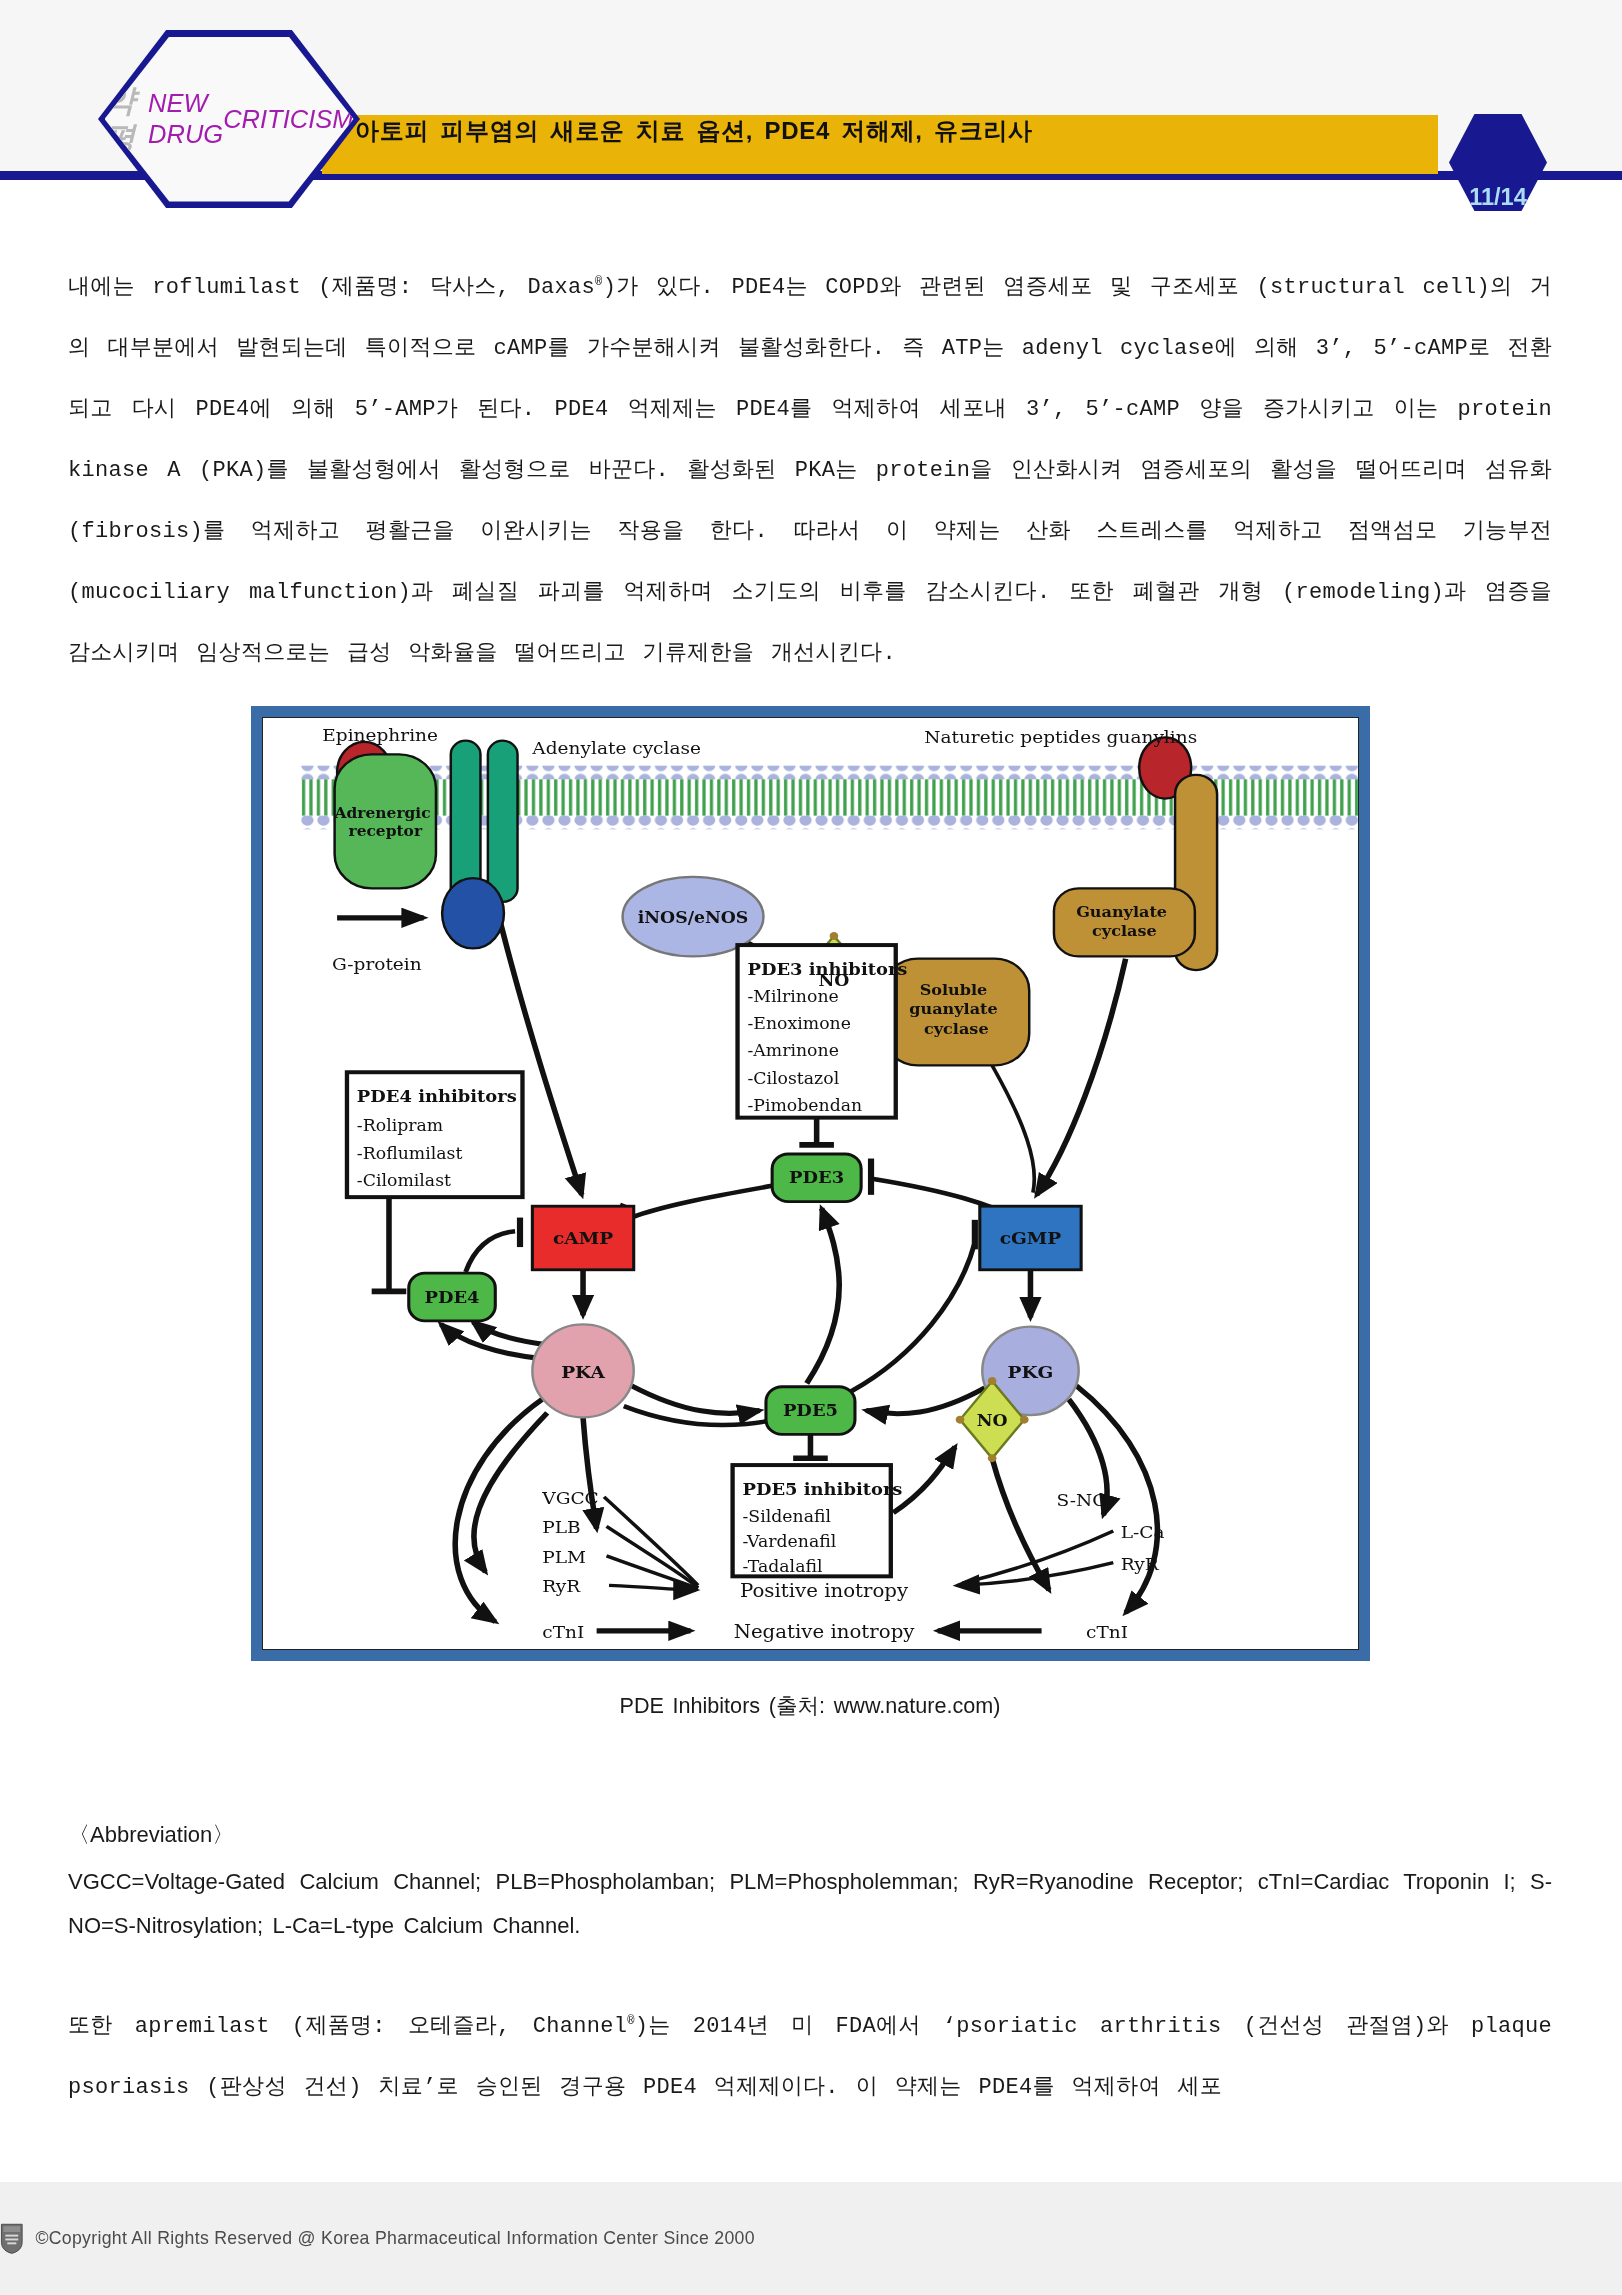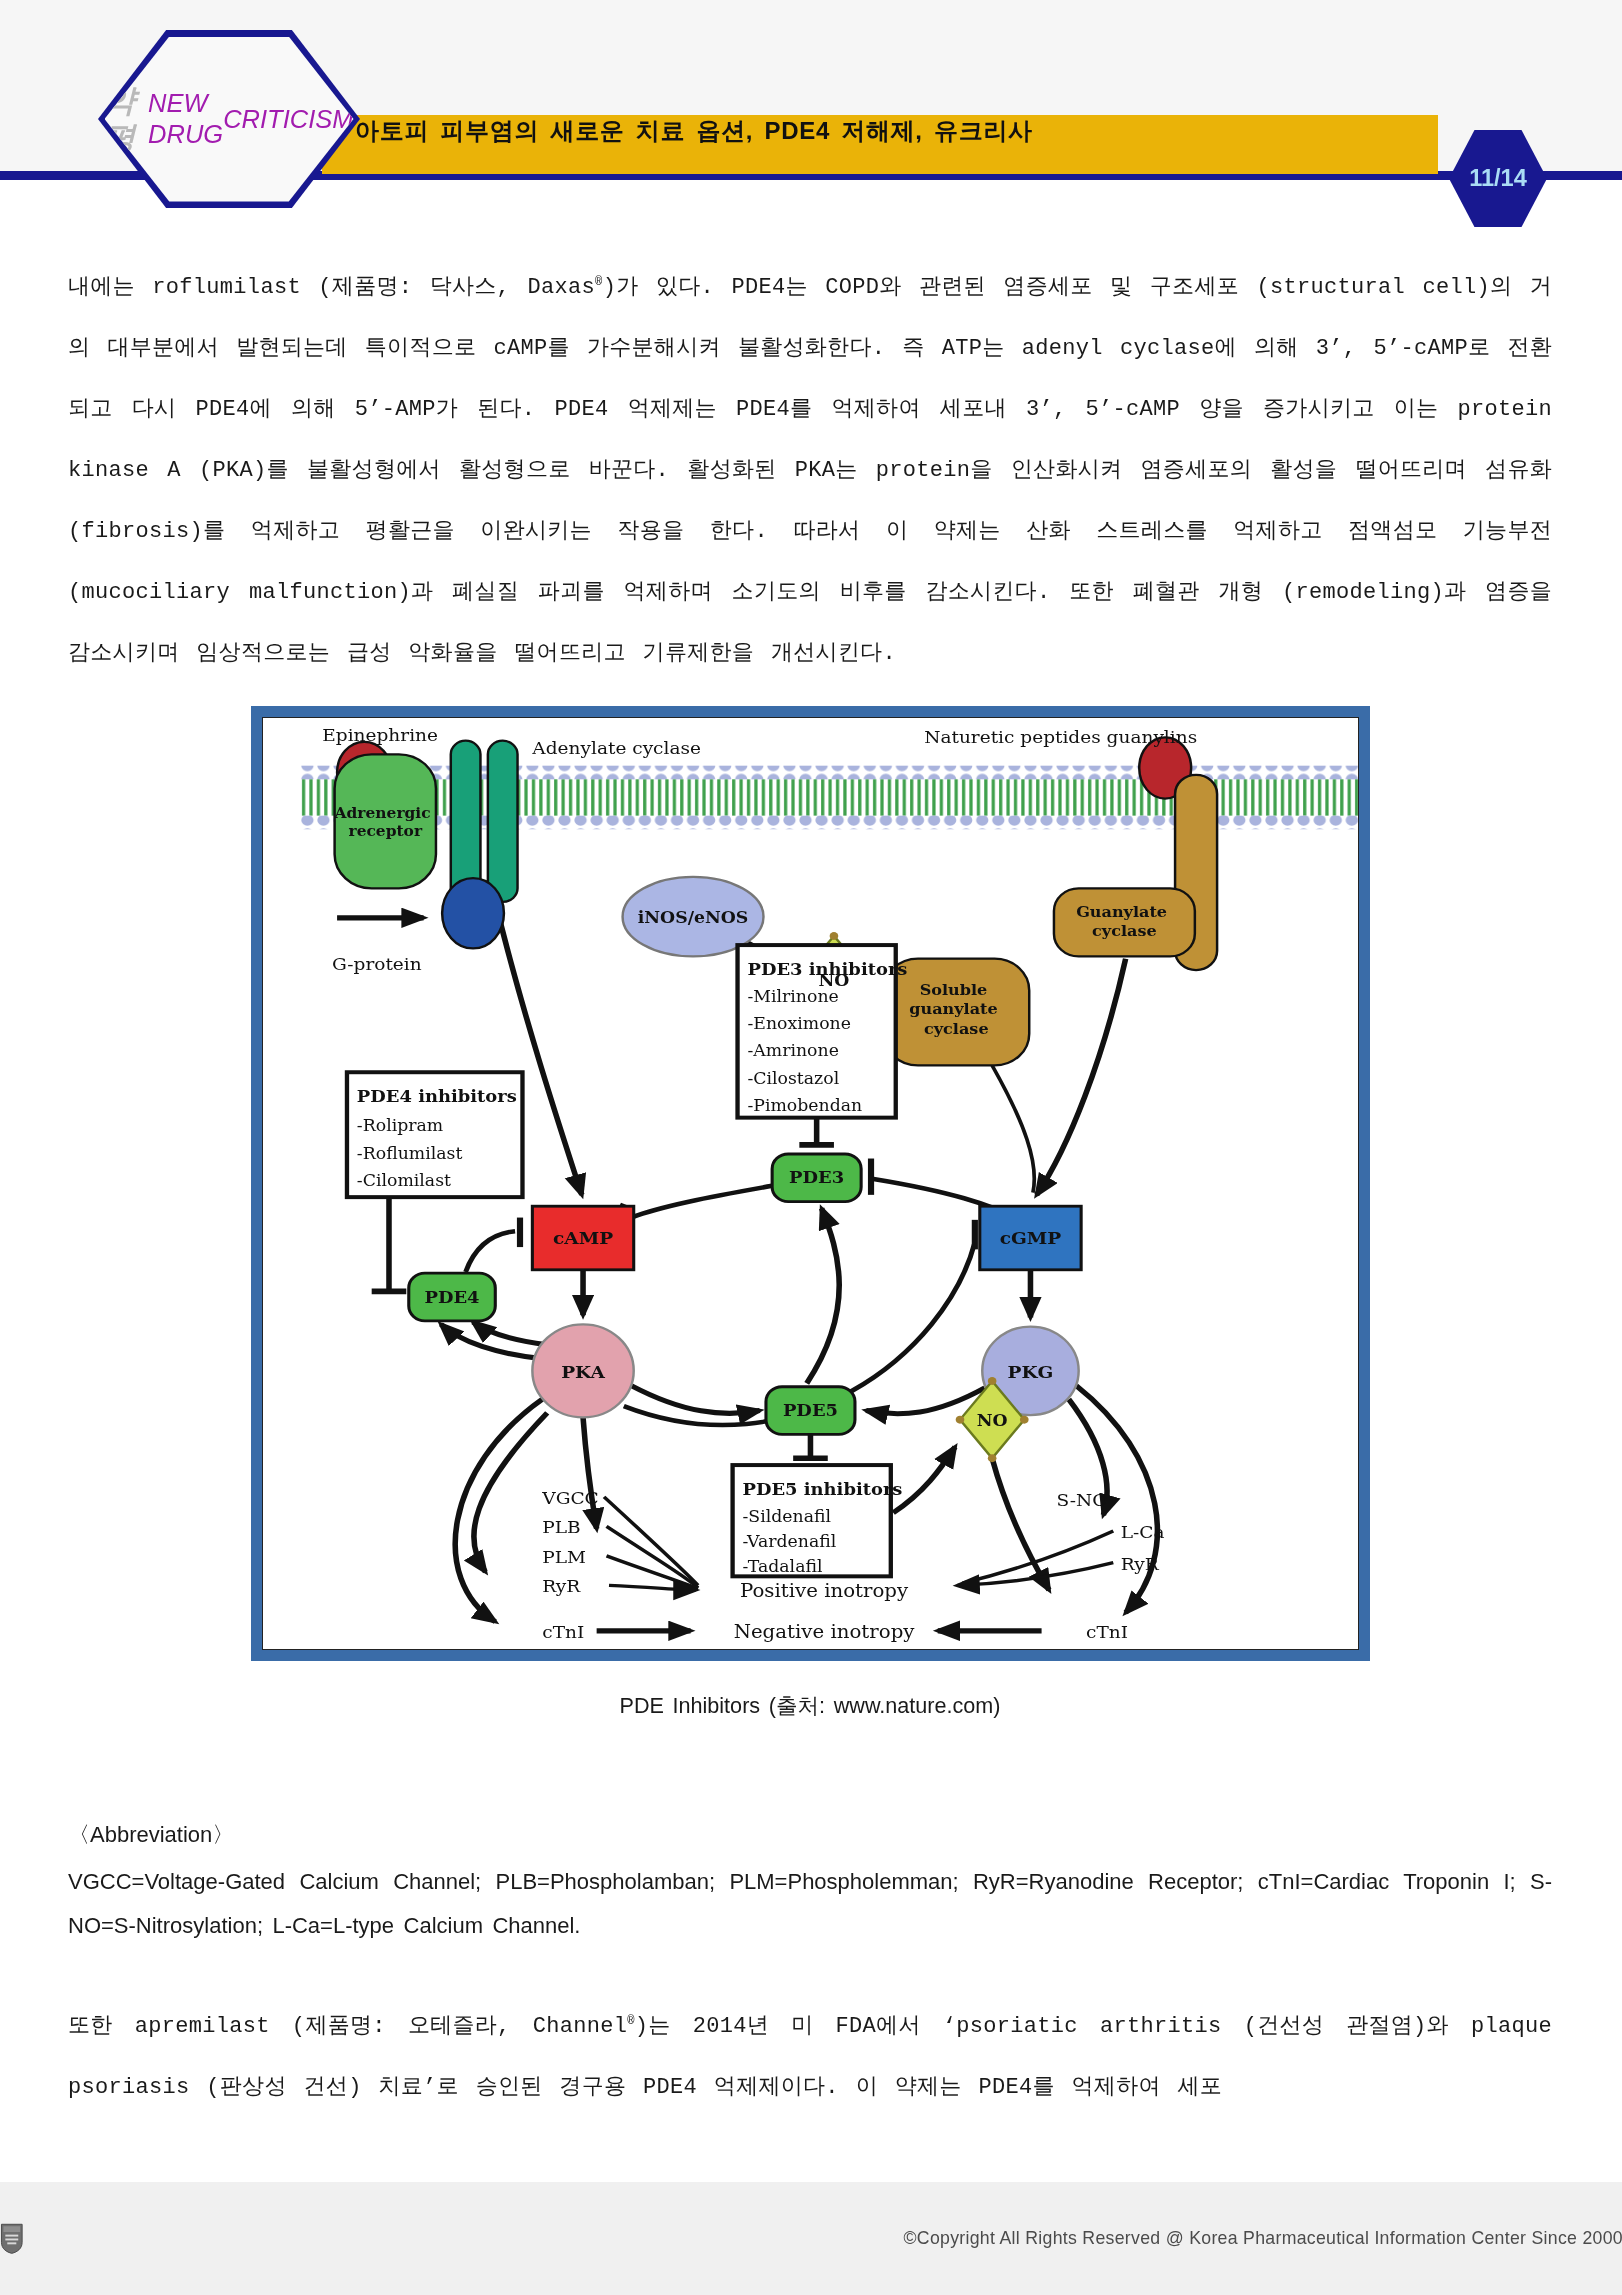--- a/index.html
+++ b/index.html
@@ -13,39 +13,39 @@
   .logo-hex{position:absolute;left:98px;top:30px;width:262px;height:178px;
     background:#181890;clip-path:polygon(26% 0%,74% 0%,100% 50%,74% 100%,26% 100%,0% 50%);z-index:5;}
   .logo-hex-inner{position:absolute;left:6.5px;top:6.5px;right:6.5px;bottom:6.5px;background:#f9f9f9;
     clip-path:polygon(26% 0%,74% 0%,100% 50%,74% 100%,26% 100%,0% 50%);
     display:flex;align-items:center;justify-content:center;font-style:italic;}
   .logo-kr{font-size:31px;font-weight:bold;color:#b9b9b9;letter-spacing:5.9px;line-height:37px;}
   .logo-en{font-size:25.5px;color:#a21caf;line-height:31px;letter-spacing:0px;}
   .title-strip{position:absolute;left:322px;top:115px;width:1116px;height:59px;background:#eab308;
     display:flex;align-items:flex-start;padding-left:33px;box-sizing:border-box;z-index:2;}
   .doc-title{font-size:24px;font-weight:bold;color:#111;letter-spacing:0.7px;word-spacing:3.9px;}
-  .page-badge{position:absolute;left:1449px;top:130px;width:98px;height:97px;background:#181890;
+  .page-badge{position:absolute;left:1449px;top:114px;width:98px;height:97px;background:#181890;
     clip-path:polygon(26% 0%,74% 0%,100% 50%,74% 100%,26% 100%,0% 50%);
-    display:flex;align-items:center;justify-content:center;z-index:5;}
+    display:flex;align-items:flex-end;justify-content:center;z-index:5;}
   .page-badge span{font-size:23.6px;font-weight:bold;color:#aadcf5;}
   
   .content{position:absolute;left:68px;top:230px;width:1484px;}
   .para{font-size:22px;line-height:61px;text-align:justify;word-spacing:3.3px;letter-spacing:0.3px;font-family:Liberation Mono, monospace;}
   sup.reg{font-size:0.55em;vertical-align:super;}
   .figure-frame{width:1119px;height:955px;margin:14.4px auto 0 auto;border:11px solid #3a6ca8;
     background:#ffffff;box-sizing:border-box;}
   .figure-inner{width:100%;height:100%;border:1.3px solid #222;box-sizing:border-box;background:#fff;padding-left:37px;}
   .figure-inner svg{display:block;width:100%;height:100%;}
   .caption{font-size:21.6px;text-align:center;margin-top:30px;word-spacing:2.6px;}
   .abbrev-title{font-size:22px;margin-top:100px;}
   .abbrev-text{font-size:22px;line-height:44px;text-align:justify;margin-top:9.2px;word-spacing:3.3px;}
   .para-last{margin-top:43px;}
   
   .footer{position:absolute;left:0;bottom:0;width:1623px;height:113px;background:#f0f0f0;
-    display:flex;align-items:center;justify-content:space-between;gap:11.8px;}
+    display:flex;align-items:center;justify-content:flex-start;gap:11.8px;}
   .footer-text{font-size:17.7px;color:#4b4b4b;letter-spacing:0.3px;}
   
   text{font-family:"DejaVu Serif", serif;fill:#111;}
 </style>
 </head>
 <body>
 
 <div class="header-band"></div>
 <div class="header-rule"></div>
 

